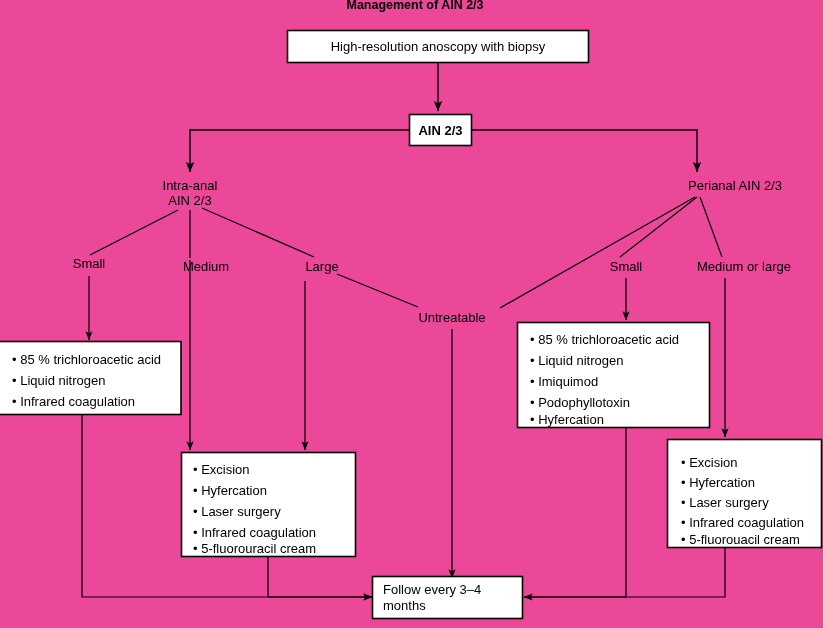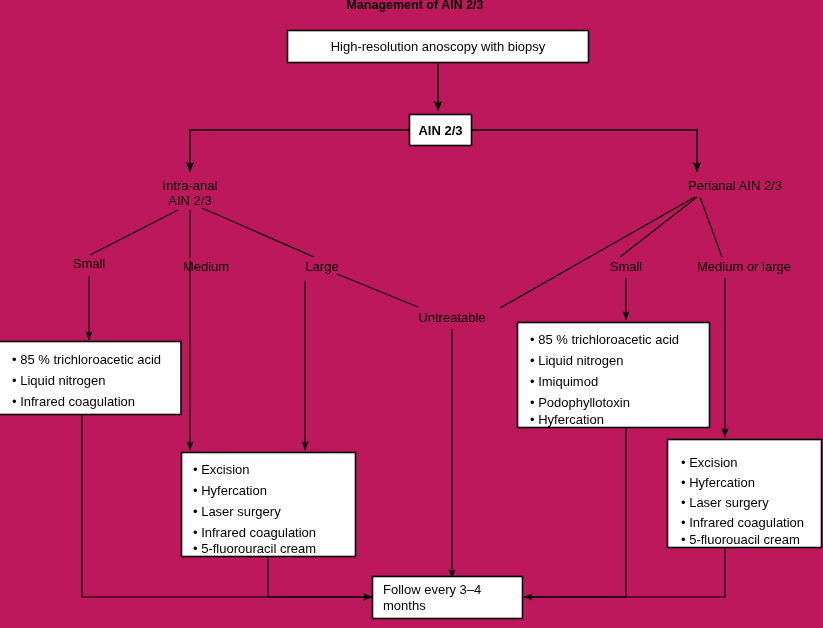--- a/index.html
+++ b/index.html
@@ -8,21 +8,21 @@
     background: #ffffff;
   }
   body {
     font-family: "Liberation Sans", sans-serif;
     color: #000000;
   }
   #page {
     position: relative;
     width: 823px;
     height: 628px;
-    background: #be185d;
+    background: #ec4899;
     overflow: hidden;
   }
   #page svg {
     position: absolute;
     top: 0;
     left: 0;
     width: 823px;
     height: 628px;
   }
   .chart-title {

